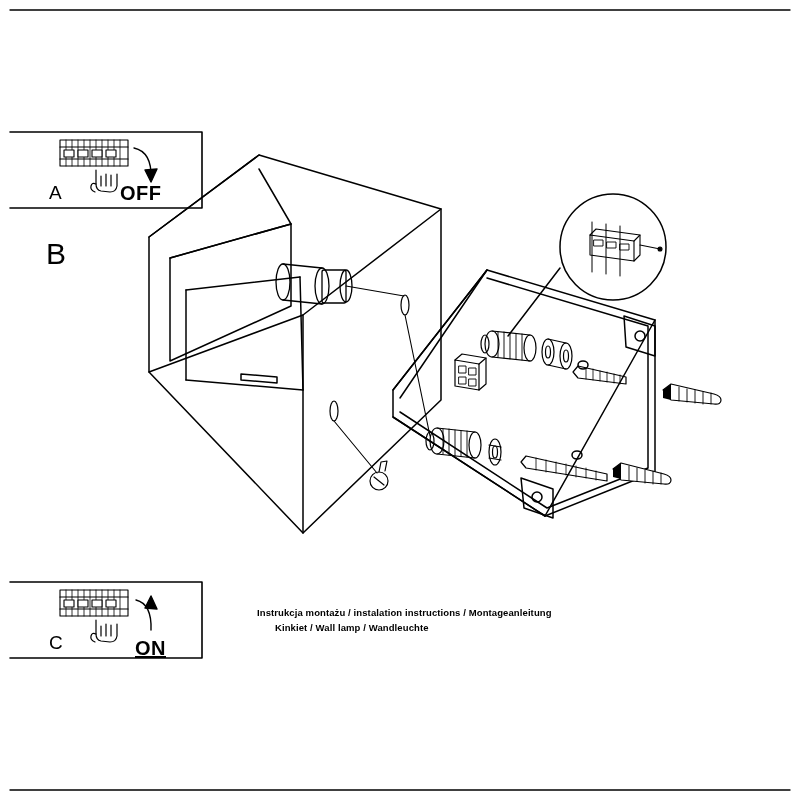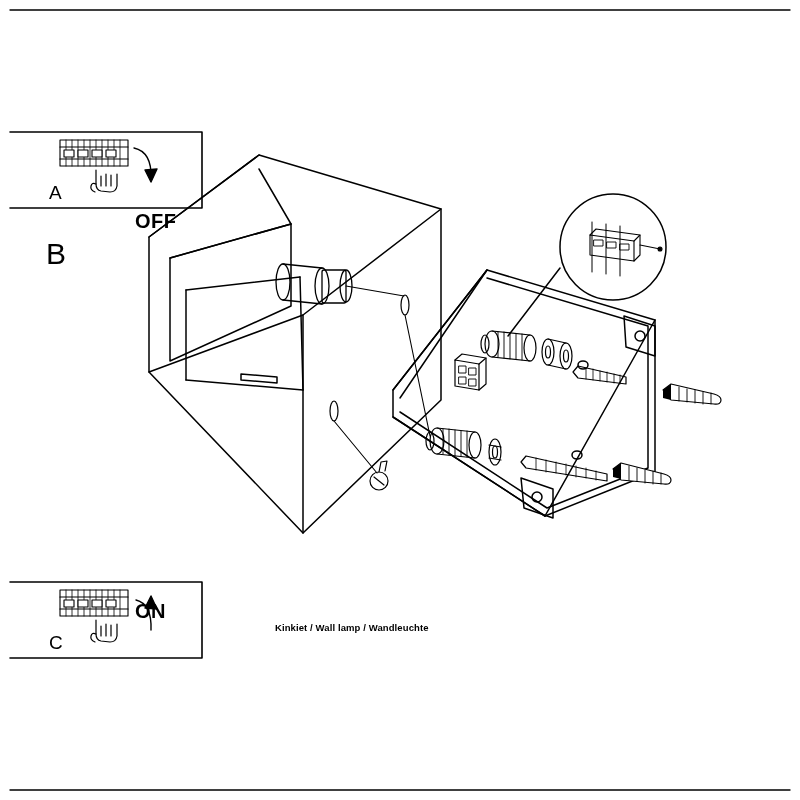--- a/index.html
+++ b/index.html
@@ -331,22 +331,23 @@
           <line x1="620" y1="226" x2="620" y2="276"></line>
         </g>
         <line x1="640" y1="245" x2="660" y2="249"></line>
         <circle cx="660" cy="249" r="2" fill="#000000"></circle>
       </g>
 
     </g>
   </svg>
 
   <div class="txt step-letter" style="left:49px; top:182px;">A</div>
-  <div class="txt switch-label" style="left:135px; top:182px;margin-top:28px;">OFF</div>
+  <div class="txt switch-label" style="left:120px; top:182px;">OFF</div>
 
   <div class="txt step-letter big" style="left:46px; top:237px;">B</div>
 
   <div class="txt step-letter" style="left:49px; top:632px;">C</div>
-  <div class="txt switch-label" style="left:135px; top:600px;">ON</div>
-
+  <div class="txt switch-label" style="left:135px; top:637px;text-decoration:underline;">ON</div>
+
+  <div class="txt caption" style="left:257px; top:607px;">Instrukcja montażu / instalation instructions / Montageanleitung</div>
   <div class="txt caption" style="left:275px; top:622px;">Kinkiet / Wall lamp / Wandleuchte</div>
 
 </div>
 
 </body></html>

